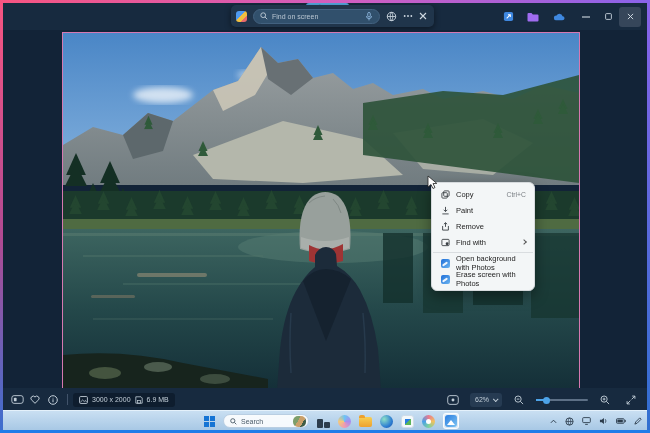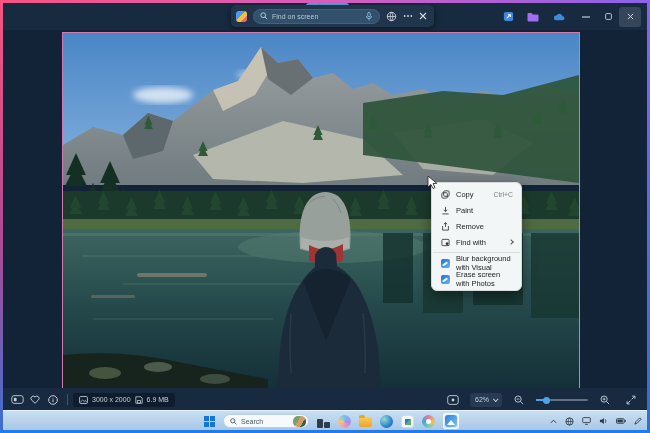--- a/index.html
+++ b/index.html
@@ -25,21 +25,21 @@
   .win-btn { width:22px; height:20px; display:flex; align-items:center; justify-content:center; color:#cfd9e2; }
   .win-close { background:#36465a; border-radius:3px; margin-right:6px; }
   .tb-right-icons { position:absolute; right:82px; top:0; height:27px; display:flex; align-items:center; gap:13px; }
 
   
   .canvas { position:absolute; left:3px; top:30px; width:644px; height:358px; background:#122337; }
   .photo { position:absolute; left:59px; top:2px; width:518px; height:359px; border:1px solid #d678b0; }
   .photo svg { display:block; }
 
   
-  .ctx-menu { position:absolute; left:431px; top:182px; width:91px; background:#f3f6f7; border:1px solid #d6dadd; border-radius:6px; box-shadow:0 5px 14px rgba(0,0,0,.4); padding:3px 0; z-index:40; }
+  .ctx-menu { position:absolute; left:431px; top:182px; width:104px; background:#f3f6f7; border:1px solid #d6dadd; border-radius:6px; box-shadow:0 5px 14px rgba(0,0,0,.4); padding:3px 0; z-index:40; }
   .ctx-item { display:flex; align-items:center; gap:6px; height:16px; padding:0 8px; font-size:7.5px; color:#1d1d1d; }
   .ctx-item .mi { width:10px; height:10px; flex:0 0 auto; display:flex; align-items:center; justify-content:center; color:#3a3f44; }
   .ctx-short { margin-left:auto; font-size:6.8px; color:#7a7f84; }
   .ctx-sep { height:1px; background:#d9dde0; margin:2px 1px; }
   .sub-arrow { margin-left:auto; width:4px; height:4px; border-right:1px solid #555; border-bottom:1px solid #555; transform:rotate(-45deg); }
   .photos-logo { width:9px; height:9px; border-radius:2px; background:linear-gradient(135deg,#1f6fd8,#6ab4f0); position:relative; }
   .photos-logo::after { content:""; position:absolute; left:1.5px; top:4px; width:6px; height:2px; background:rgba(255,255,255,.9); transform:rotate(-35deg); border-radius:1px; }
   .paint-logo { width:9px; height:9px; border-radius:50%; background:conic-gradient(#4aa0e8,#7ad0a0,#f0c060,#e87a90,#4aa0e8); position:relative; }
   .paint-logo::after { content:""; position:absolute; left:3px; top:3px; width:3px; height:3px; border-radius:50%; background:#fff; }
   .cursor { position:absolute; left:427px; top:175px; z-index:50; }
@@ -341,21 +341,21 @@
           </svg>
         </span>
       <span>Find with</span>
       <span class="sub-arrow"></span>
     </div>
     <div class="ctx-sep"></div>
     <div class="ctx-item">
       <span class="mi">
           <span class="photos-logo"></span>
         </span>
-      <span>Blur background with Visual</span>
+      <span>Open background with Photos</span>
     </div>
     <div class="ctx-item">
       <span class="mi">
           <span class="photos-logo"></span>
         </span>
       <span>Erase screen with Photos</span>
     </div>
   </div>
 
   <svg class="cursor" width="11" height="15" viewBox="0 0 11 15">

